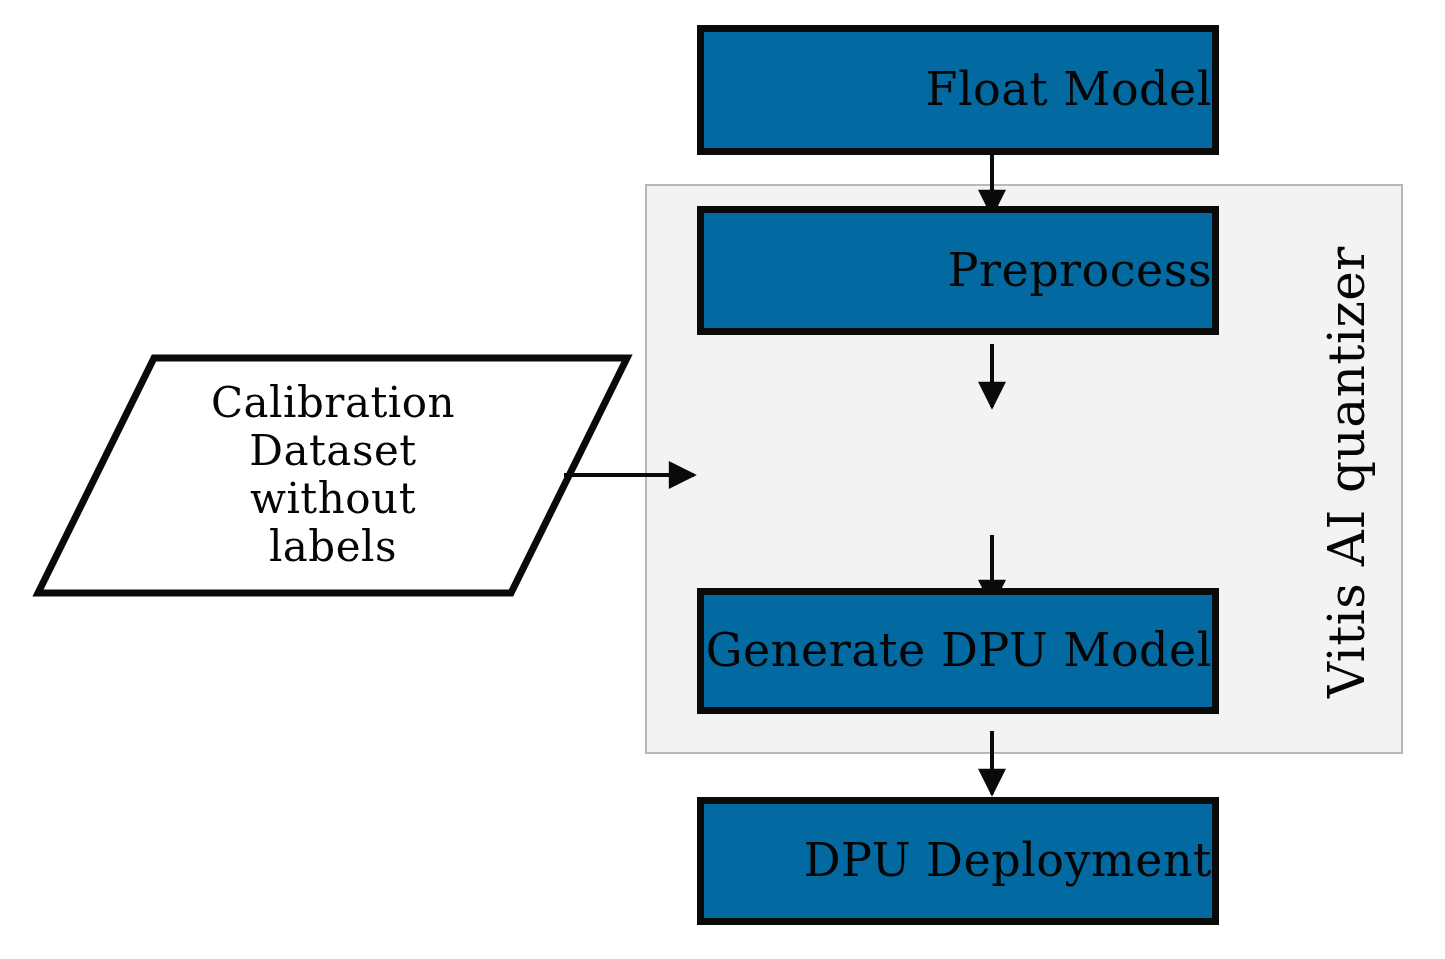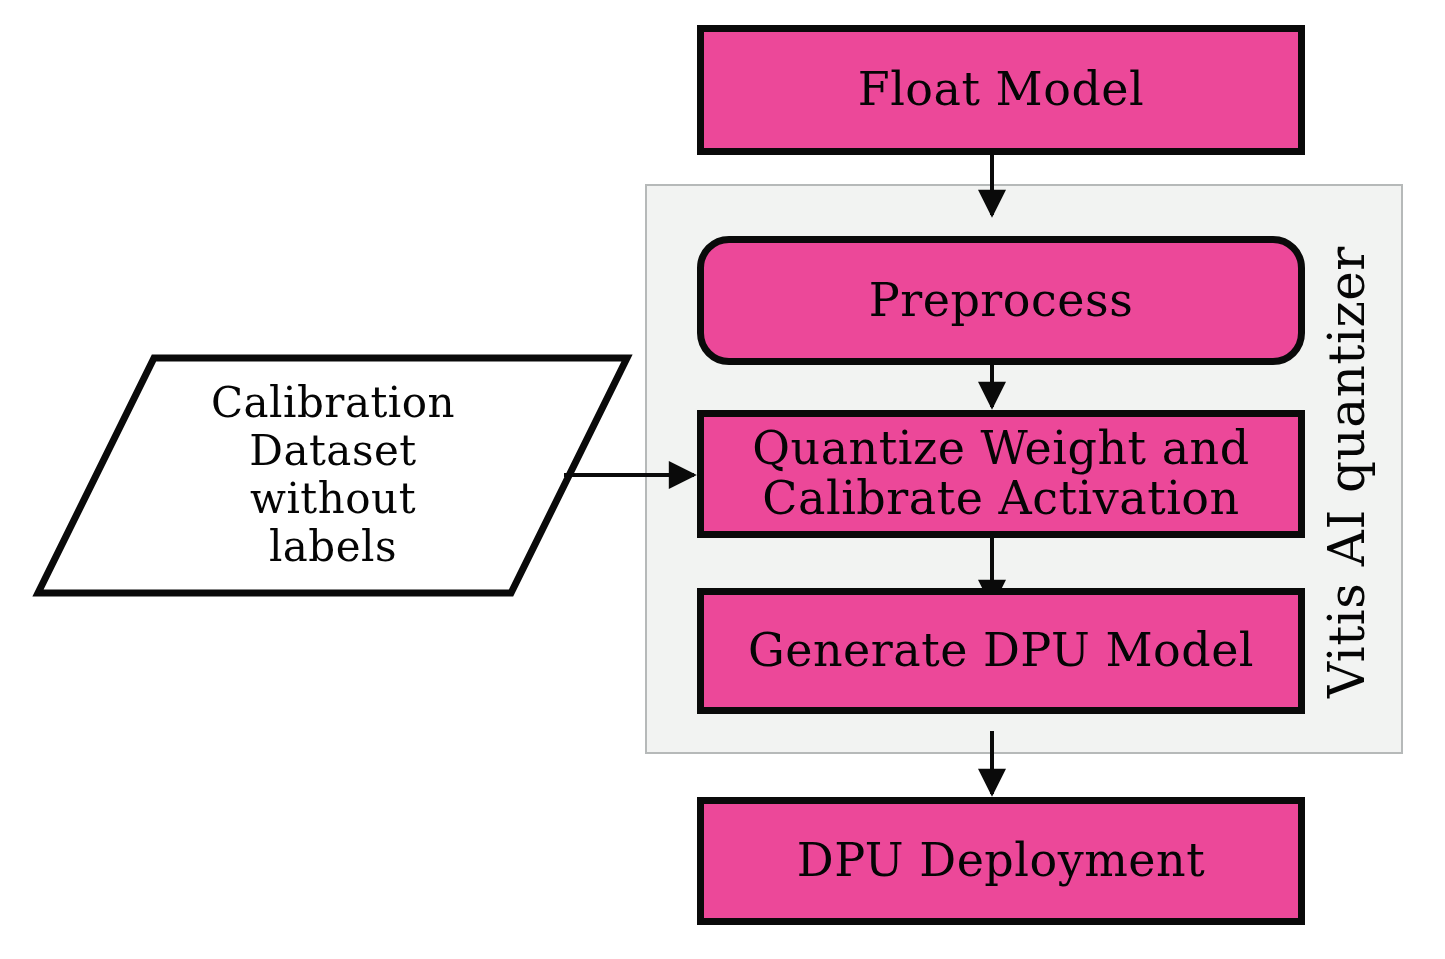--- a/index.html
+++ b/index.html
@@ -27,36 +27,36 @@
   
   .shape-layer {
     position: absolute;
     left: 0; top: 0;
     width: 1445px; height: 959px;
   }
   
   .node {
     position: absolute;
     left: 697px;
-    width: 608px;
-    background: #ec4899;
+    width: 522px;
+    background: #0369a1;
     border: 7px solid #0a0a0a;
     display: flex;
     align-items: center;
-    justify-content: center;
+    justify-content: flex-end;
   }
   .node .label {
     font-size: 46px;
     line-height: 1.08;
     text-align: center;
     white-space: pre-line;
     letter-spacing: 0.5px;
   }
   .node-float       { top: 25px;  height: 130px; }
-  .node-preprocess  { top: 236px; height: 129px; border-radius: 32px; }
+  .node-preprocess  { top: 206px; height: 129px; }
   .node-quantize    { top: 410px; height: 128px; }
   .node-generate    { top: 588px; height: 126px; }
   .node-dpu         { top: 797px; height: 128px; }
   
   .dataset-label {
     position: absolute;
     left: 133px; top: 379px;
     width: 400px;
     font-size: 42px;
     line-height: 48px;
@@ -109,24 +109,20 @@
 labels</div>
 
   <div class="node node-float">
     <span class="label">Float Model</span>
   </div>
 
   <div class="node node-preprocess">
     <span class="label">Preprocess</span>
   </div>
 
-  <div class="node node-quantize">
-    <span class="label">Quantize Weight and
-Calibrate Activation</span>
-  </div>
 
   <div class="node node-generate">
     <span class="label">Generate DPU Model</span>
   </div>
 
   <div class="node node-dpu">
     <span class="label">DPU Deployment</span>
   </div>
 
   <div class="panel-caption">Vitis AI quantizer</div>

